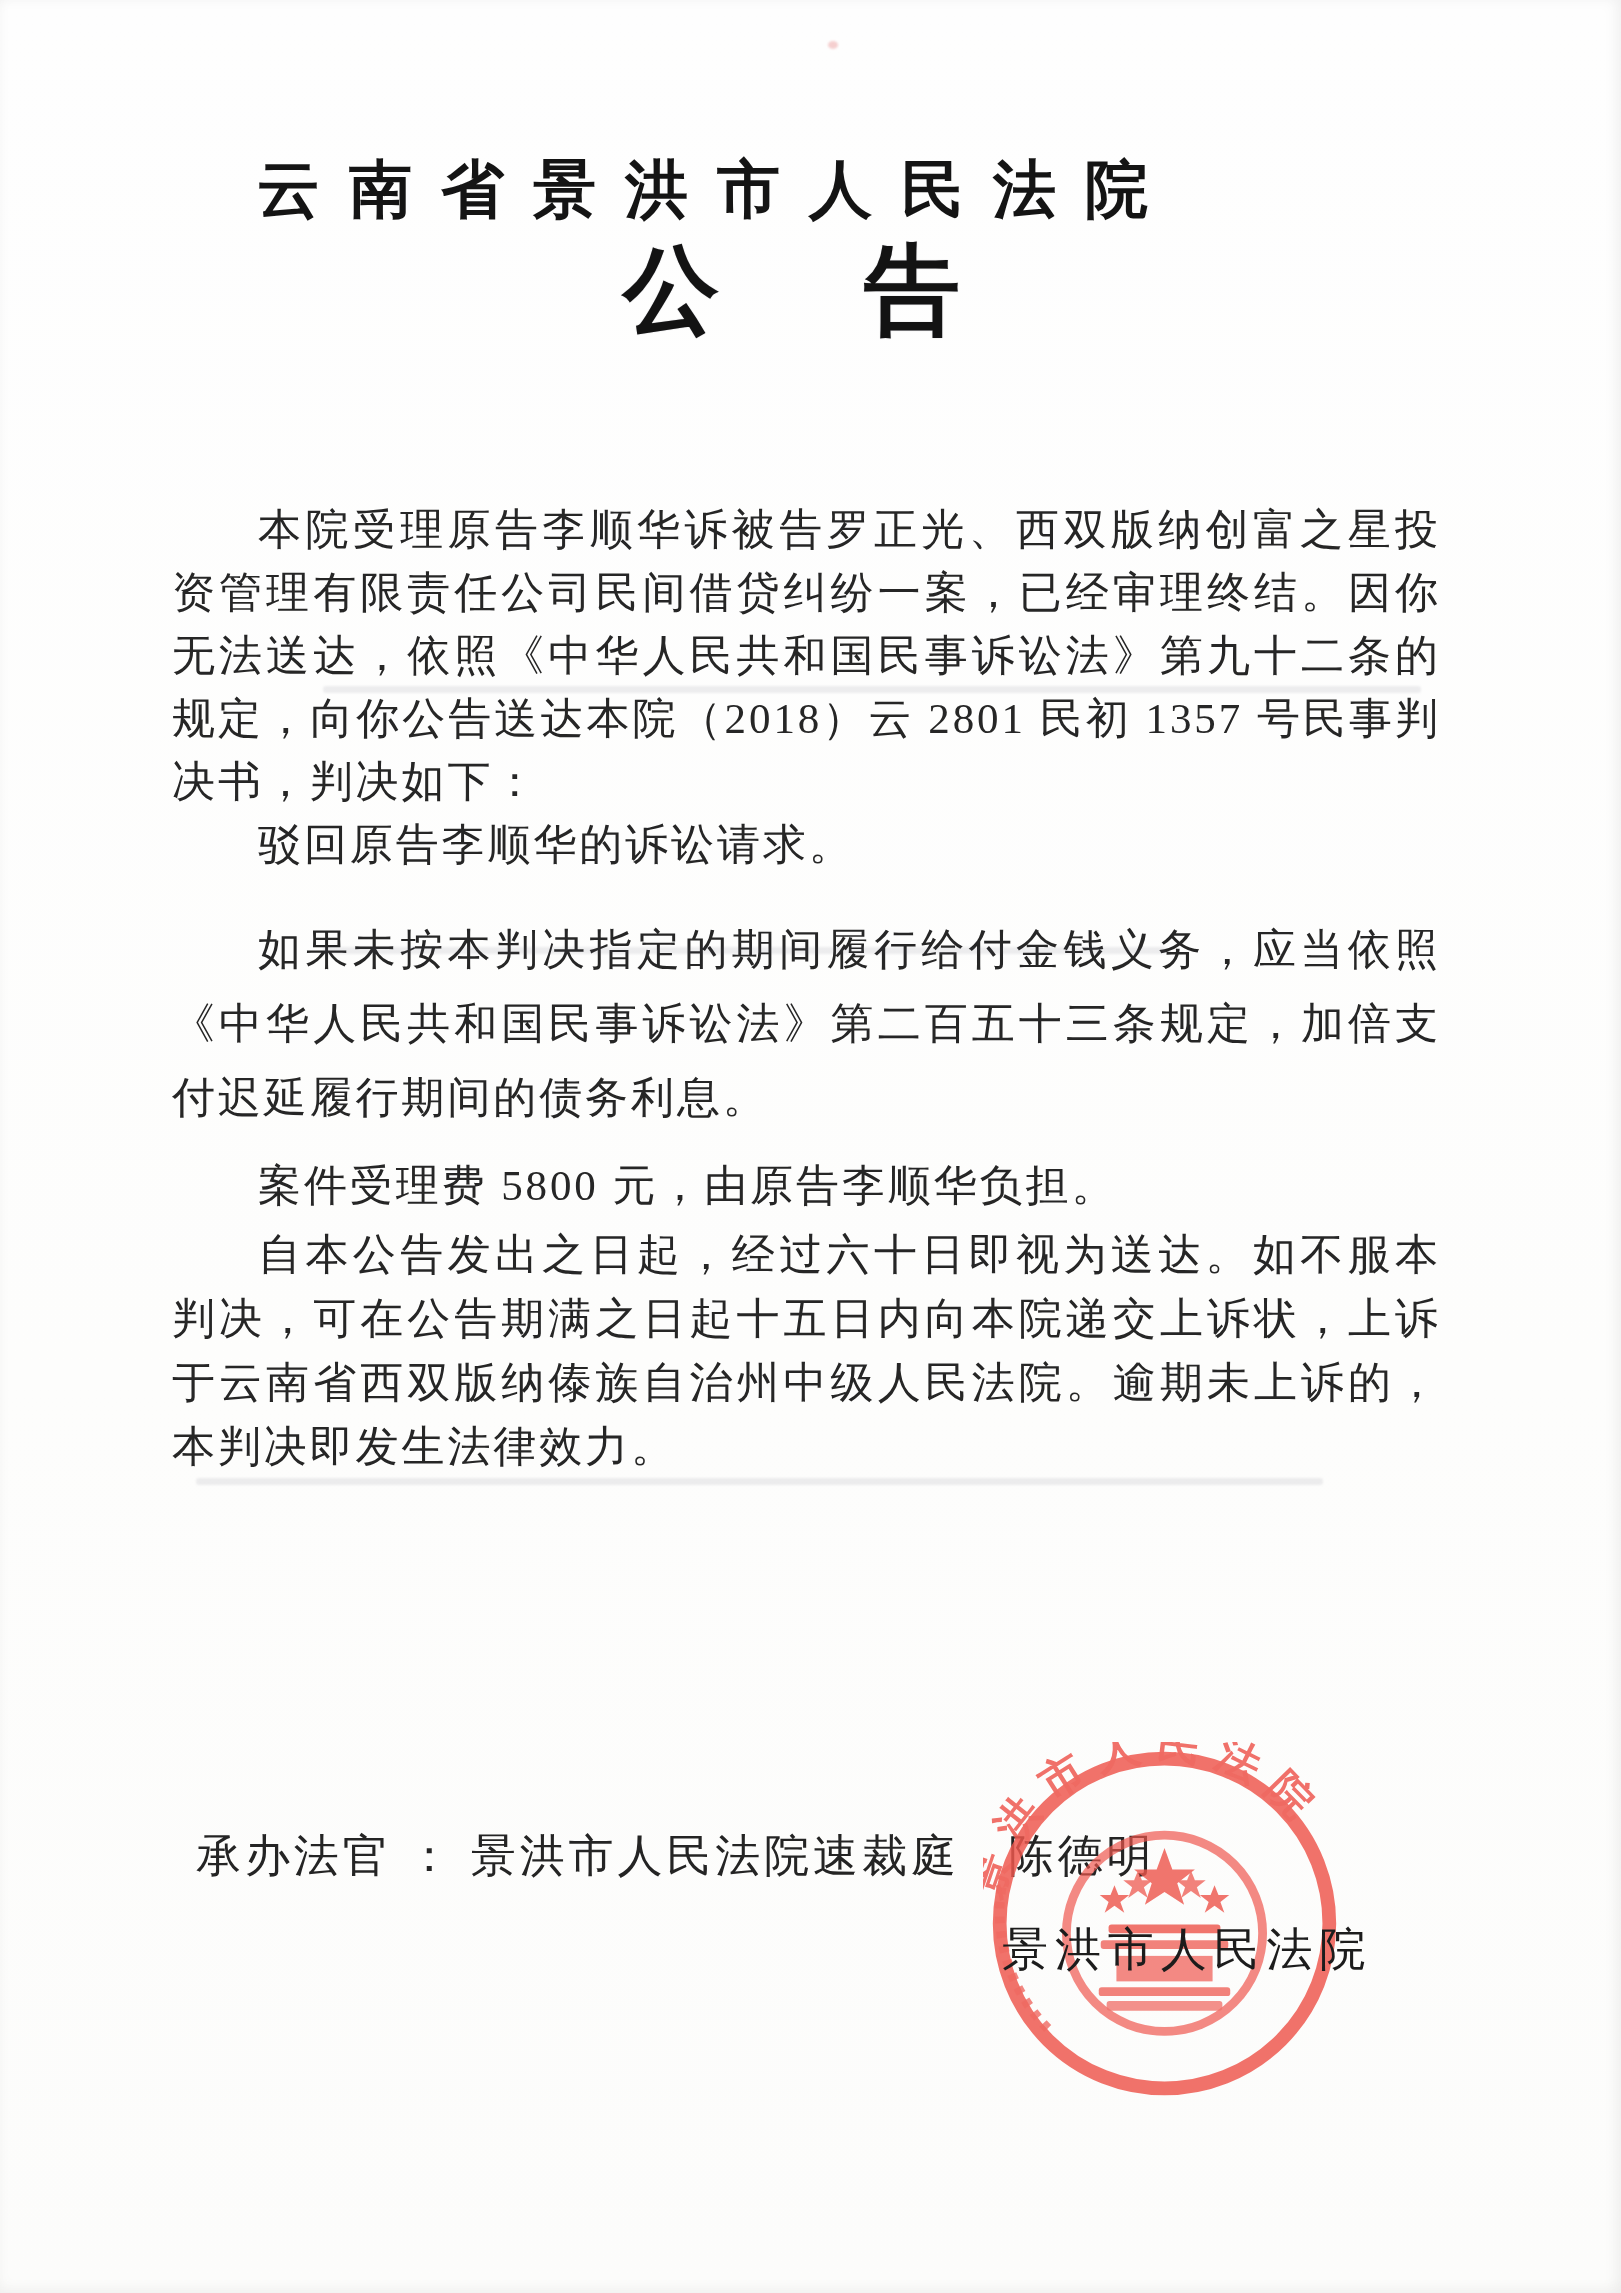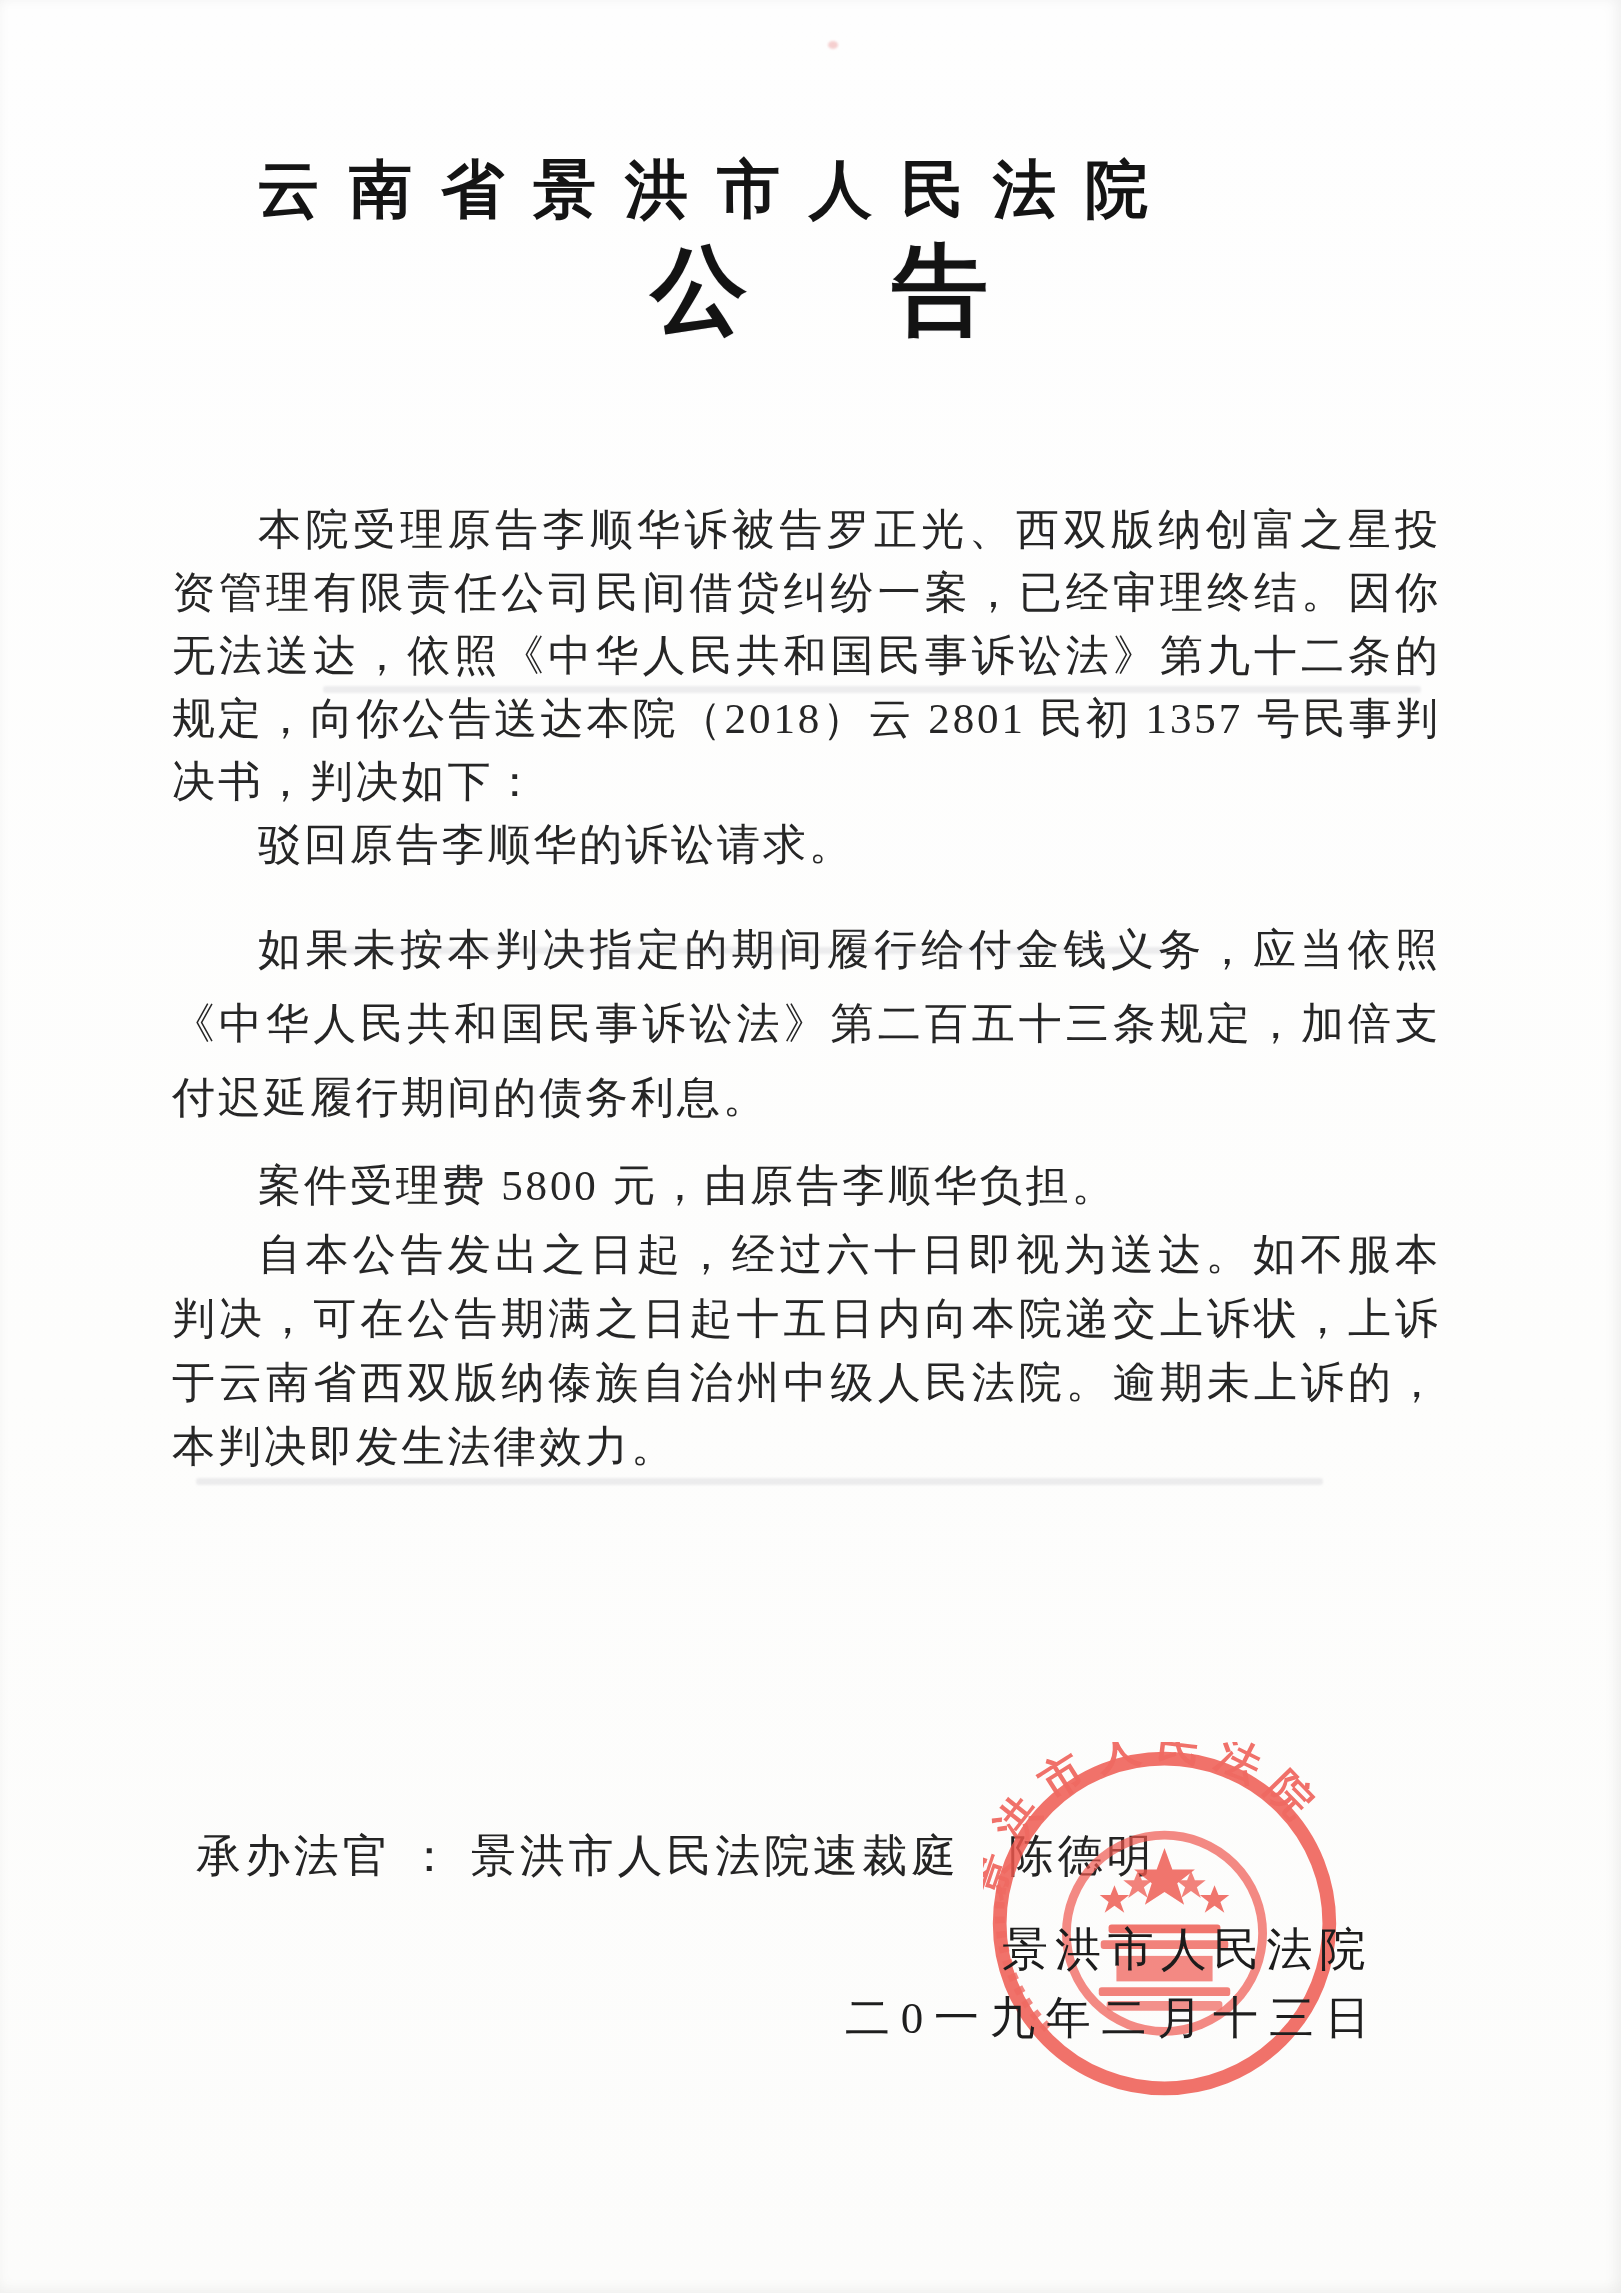--- a/index.html
+++ b/index.html
@@ -14,21 +14,21 @@
     background:linear-gradient(180deg,#fefefe 0%,#fdfdfc 60%,#fcfcfb 100%);
     box-shadow:inset -5.9px 0 13.7px rgba(0,0,0,0.04), inset 0 -5.9px 13.7px rgba(0,0,0,0.03);
     padding-left:20px;
   }
   .court-name{
     position:absolute;left:257px;top:147px;
     font-size:63px;font-weight:bold;color:#141414;
     letter-spacing:29px;white-space:nowrap;
   }
   .notice-title{
-    position:absolute;left:651px;top:227px;
+    position:absolute;left:623px;top:227px;
     font-size:96px;font-weight:bold;color:#131313;
     letter-spacing:145px;white-space:nowrap;
     text-shadow:0 0 1px rgba(20,20,40,0.35);
   }
   .body-text{
     position:absolute;left:172px;top:498px;width:1269px;
     font-size:43px;color:#262626;letter-spacing:2.9px;
     text-align:justify;line-break:strict;
   }
   .body-text p{margin:0;text-indent:2em;line-height:63px;}
@@ -102,21 +102,20 @@
     <defs>
       <path id="ringTextPath" d="M 25,245 A 170 170 0 1 1 345,245"></path>
     </defs>
     <text font-size="44" font-weight="bold" fill="#ee564d" font-family="'Liberation Sans', sans-serif" letter-spacing="14" opacity="0.95">
       <textPath href="#ringTextPath" startOffset="13%">景洪市人民法院</textPath>
     </text>
   </svg>
 
   <div class="sig-court">景洪市人民法院</div>
 
-  <div class="sig-date">二0一九年二月十三日</div>
 
   <div class="ghost g1"></div>
   <div class="ghost g2"></div>
   <div class="ghost g3"></div>
   <div class="artifact-dot"></div>
 
 </div>
 
 
 </body></html>

